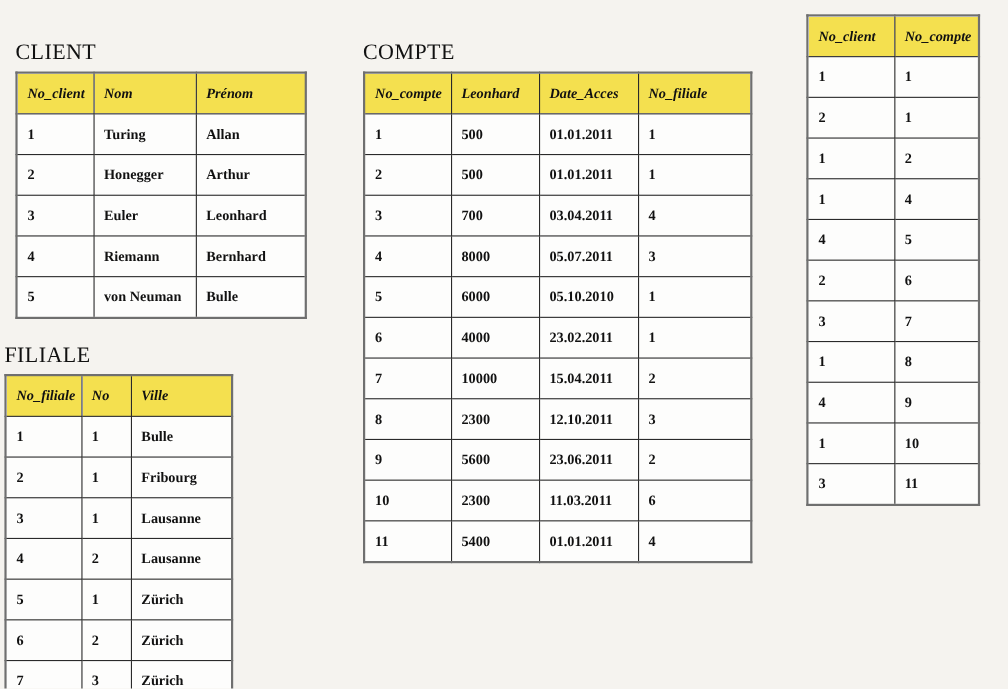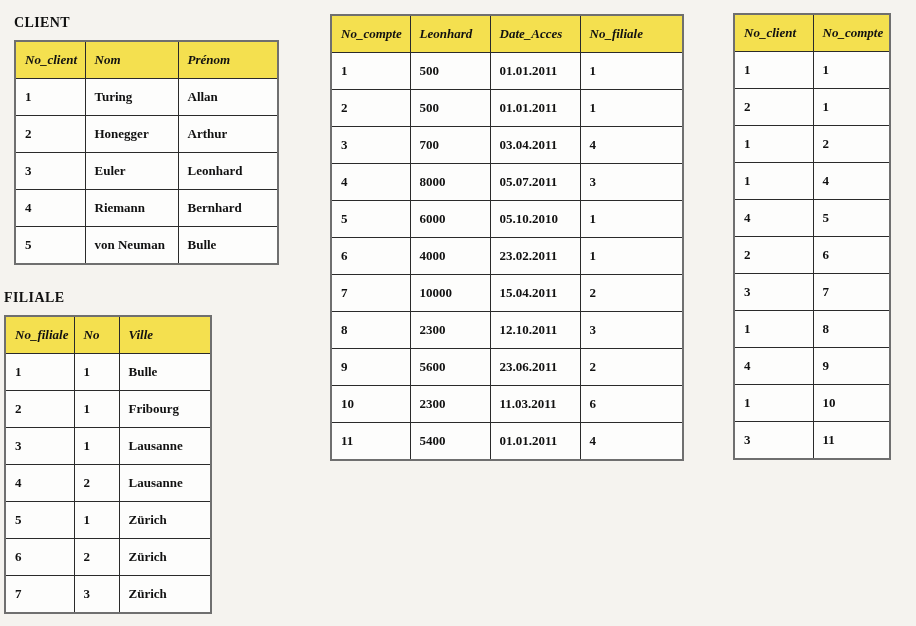--- a/index.html
+++ b/index.html
@@ -13,26 +13,27 @@
   html, body { margin: 0; padding: 0; }
   body {
     width: 916px; height: 626px;
     background: var(--page-bg);
     font-family: "Liberation Serif", "DejaVu Serif", serif;
     position: relative;
     overflow: hidden;
   }
   .section { position: absolute; }
   .table-title {
-    font-weight: bold;
-    font-size: 14px;
+    font-weight: normal;
+    font-size: 20px;
     line-height: 18px;
     margin-bottom: 8px;
     letter-spacing: 0.4px;
     color: var(--text-color);
+    margin-top: 25px;
   }
   table.db-table {
     border-collapse: collapse;
     table-layout: fixed;
     background: var(--cell-bg);
     border: 2px solid var(--outer-border);
   }
   table.db-table th, table.db-table td {
     border: 1px solid var(--inner-border);
     font-weight: bold;
@@ -89,20 +90,21 @@
         <tr>
           <td>5</td>
           <td>von Neuman</td>
           <td>Bulle</td>
         </tr>
       </tbody>
     </table>
 </div>
 
 <div class="section" style="left: 330px; top: 14px;">
+  <div class="table-title">COMPTE</div>
   <table class="db-table">
       <colgroup>
         <col style="width: 79px;">
         <col style="width: 80px;">
         <col style="width: 90px;">
         <col style="width: 103px;">
       </colgroup>
       <thead>
         <tr>
           <th>No_compte</th>

